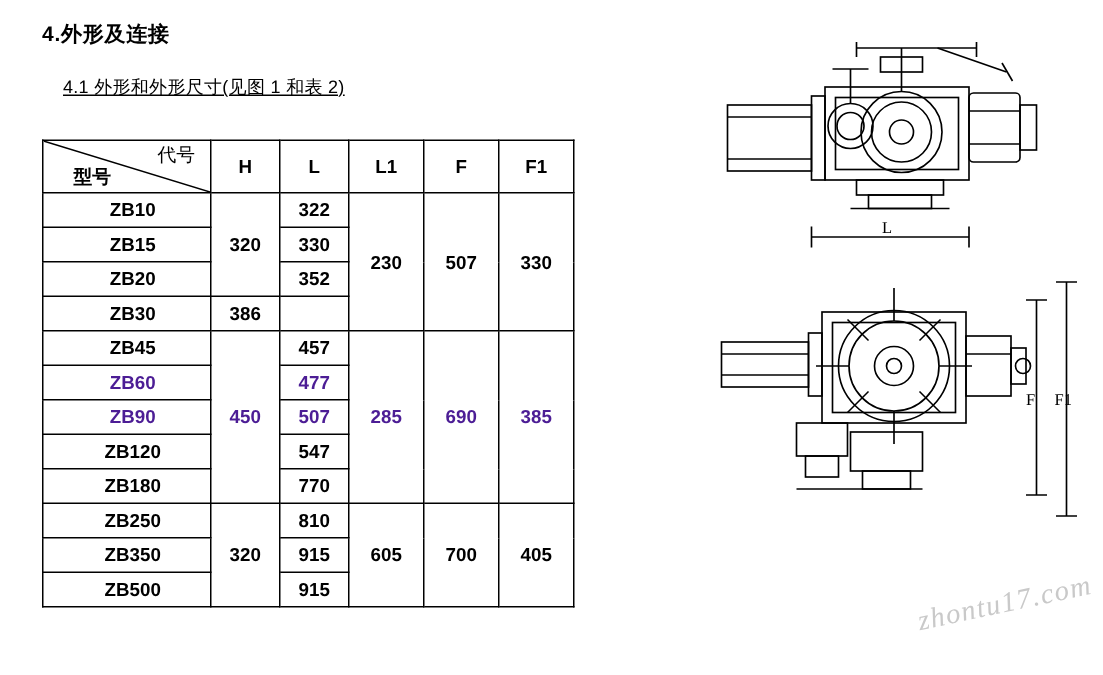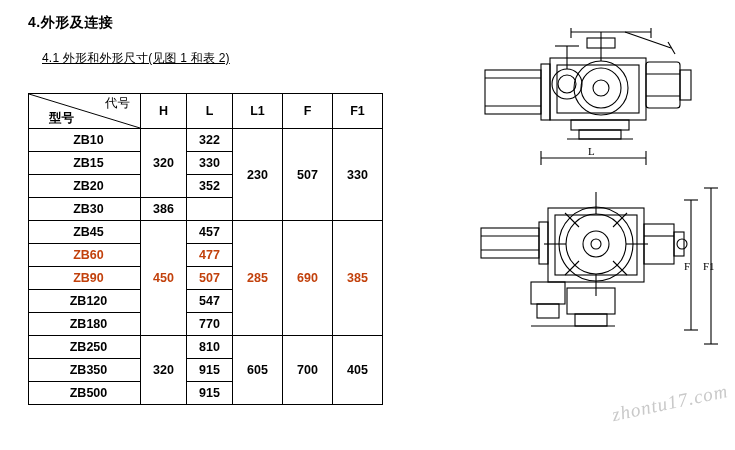--- a/index.html
+++ b/index.html
@@ -96,21 +96,21 @@
     position: absolute;
     right: 10px;
     top: 1px;
     font-weight: normal;
     font-size: 12.5px;
   }
   .model-cell {
     text-align: left;
     padding-left: 8px !important;
   }
-  .red { color: #c2410c; }
+  .red { color: #4c1d95; }
 
   
   .fig-wrap {
     position: absolute;
     right: 0;
     top: 0;
     width: 260px;
     height: 450px;
   }
   .watermark {

